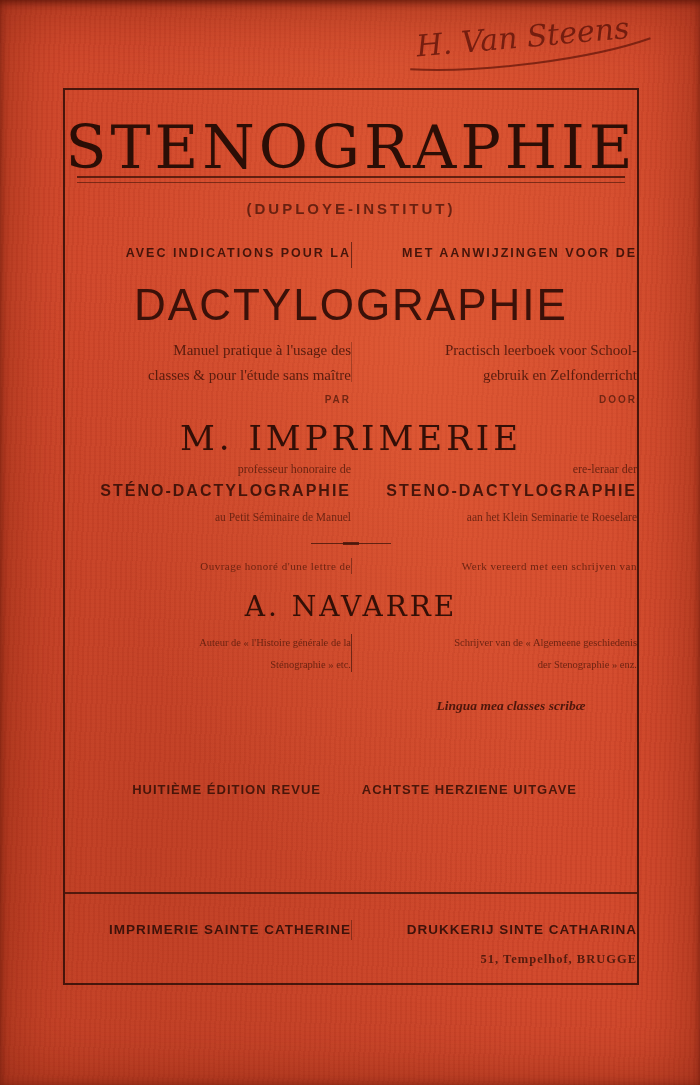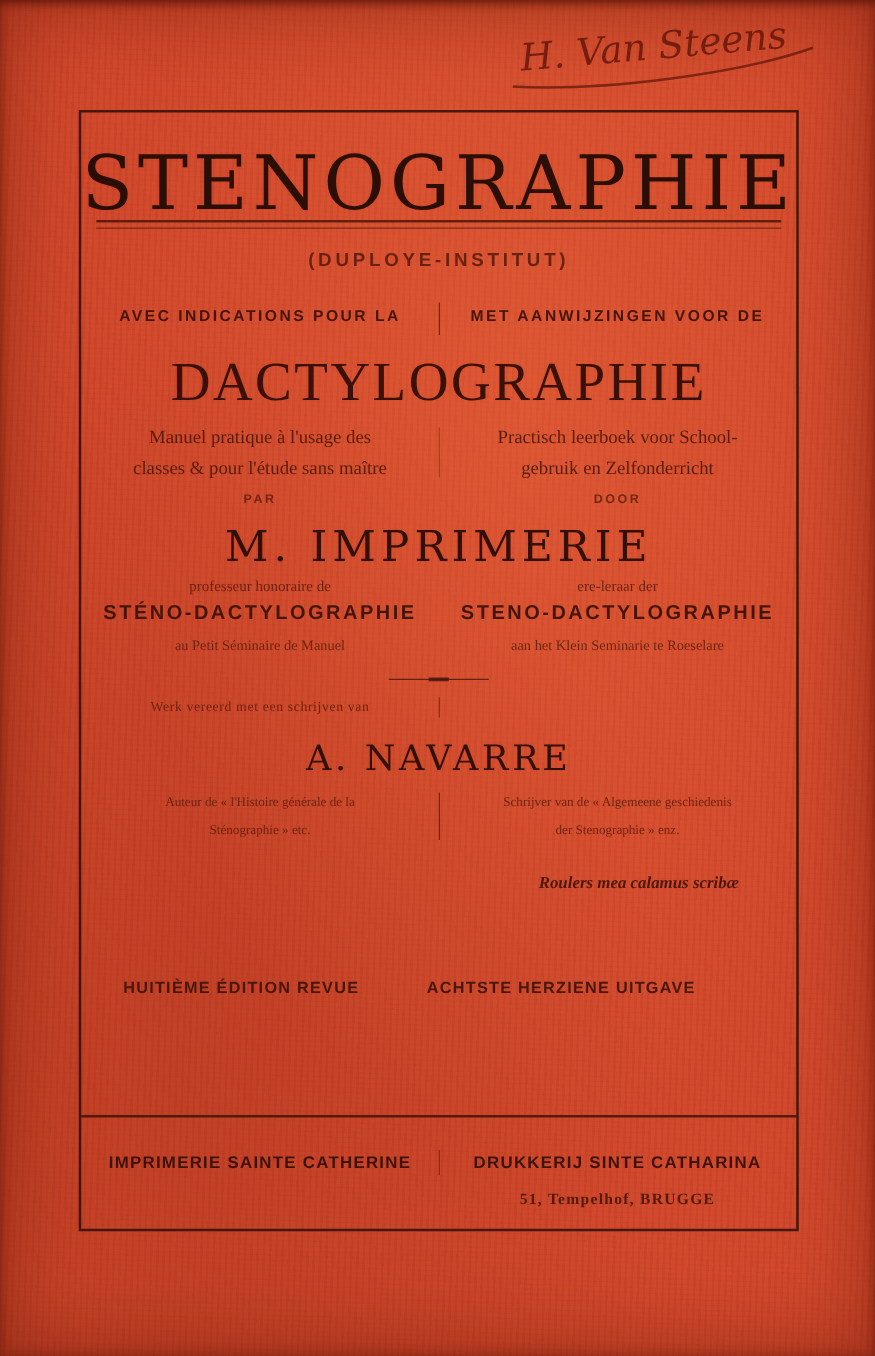--- a/index.html
+++ b/index.html
@@ -17,38 +17,38 @@
     content:"";position:absolute;inset:0;pointer-events:none;
     box-shadow:inset 0 0 70px rgba(95,18,4,.5), inset 0 0 10px rgba(60,10,0,.4), inset 0 6px 8px -4px rgba(40,5,0,.55);
   }
   .signature{position:absolute;left:388px;top:2px;width:300px;height:72px;}
   .frame{
     position:absolute;left:63px;top:88px;width:572px;height:893px;
     border:2px solid rgba(48,14,7,.85);
   }
   .c-ink{color:#2f1008;}
   .row{position:absolute;left:0;right:0;display:flex;}
-  .col{width:50%;text-align:center;}
+  .col{width:50%;text-align:right;}
   .vdiv{position:absolute;left:50%;width:1px;background:rgba(70,22,10,.7);}
 
   .title{
     position:absolute;top:24px;left:0;right:0;text-align:center;
     font-family:"DejaVu Serif",serif;font-size:60px;line-height:1.1;
     letter-spacing:4px;color:#2b0e06;text-shadow:0 0 1px rgba(190,60,30,.5);
   }
   .title-rule{position:absolute;top:86px;left:12px;right:12px;height:4px;
     border-top:2px solid rgba(70,20,8,.8);border-bottom:1px solid rgba(90,28,12,.7);}
   .institut{position:absolute;top:110px;left:0;right:0;text-align:center;
     font-size:15px;letter-spacing:3px;color:rgba(92,28,13,.9);font-weight:700;}
   .row-intro{top:156px;}
   .small-caps{font-size:12.5px;letter-spacing:2px;color:rgba(62,18,8,.95);font-weight:700;}
   .vdiv-intro{top:152px;height:26px;}
   .subtitle{
     position:absolute;top:190px;left:0;right:0;text-align:center;
-    font-family:Liberation Serif, serif;font-size:44px;letter-spacing:2px;color:#3a1109;
+    font-family:Liberation Sans, sans-serif;font-size:44px;letter-spacing:2px;color:#3a1109;
     text-shadow:0 0 1px rgba(190,60,30,.5);
   }
   .row-manual{top:248px;}
   .manual-line{font-size:15px;line-height:25px;color:rgba(78,24,11,.92);font-family:"Liberation Serif",serif;}
   .vdiv-manual{top:252px;height:40px;background:rgba(70,22,10,.35);}
   .row-par{top:304px;}
   .par{font-size:10px;letter-spacing:2px;color:rgba(95,30,14,.85);font-weight:700;}
   .author{
     position:absolute;top:328px;left:0;right:0;text-align:center;
     font-family:"DejaVu Serif",serif;font-size:34px;letter-spacing:4px;color:#320f07;
@@ -143,40 +143,41 @@
         <div class="prof-small2">aan het Klein Seminarie te Roeselare</div>
       </div>
     </div>
 
     <div class="ornament">
       <div class="bar"></div>
       <div class="mid"></div>
     </div>
 
     <div class="row row-honor">
+      <div class="col honor">Ouvrage honoré d'une lettre de</div>
       <div class="col honor">Werk vereerd met een schrijven van</div>
     </div>
     <div class="vdiv vdiv-honor"></div>
 
     <div class="navarre">A. NAVARRE</div>
 
     <div class="row row-ref">
       <div class="col">
         <div class="ref-line">Auteur de « l'Histoire générale de la</div>
         <div class="ref-line">Sténographie » etc.</div>
       </div>
       <div class="col">
         <div class="ref-line">Schrijver van de « Algemeene geschiedenis</div>
         <div class="ref-line">der Stenographie » enz.</div>
       </div>
     </div>
     <div class="vdiv vdiv-ref"></div>
 
     <div class="quote">
-      <div>Roulers mea calamus scribæ</div>
+      <div>Lingua mea classes scribæ</div>
     </div>
 
     <div class="row row-edition">
       <div class="col edition">HUITIÈME ÉDITION REVUE</div>
       <div class="col edition">ACHTSTE HERZIENE UITGAVE</div>
     </div>
 
     <div class="bottom-rule"></div>
 
     <div class="row row-imprint">

